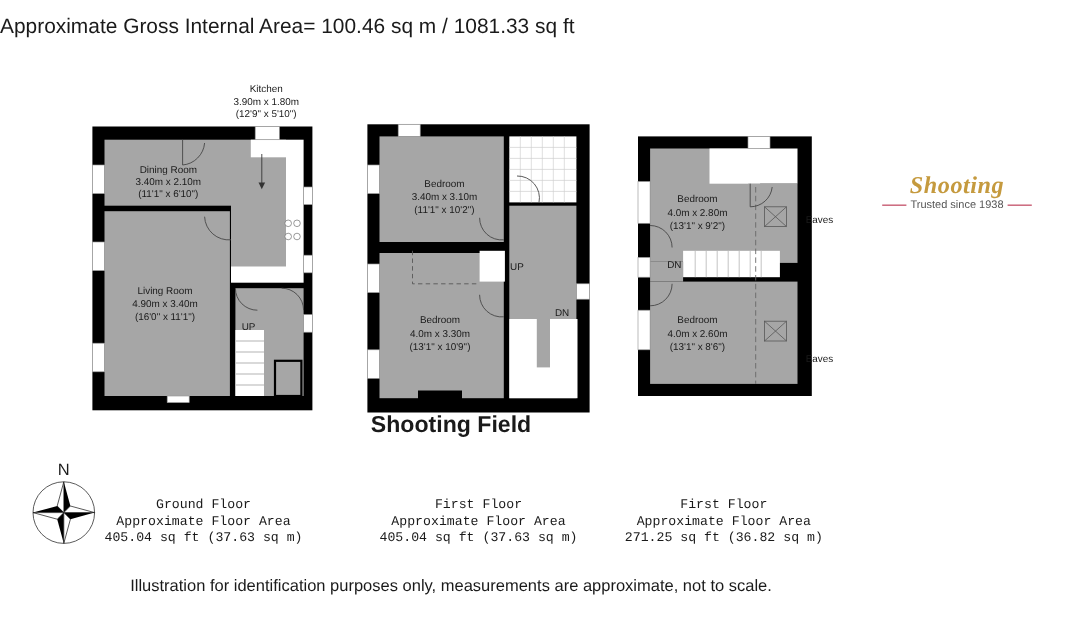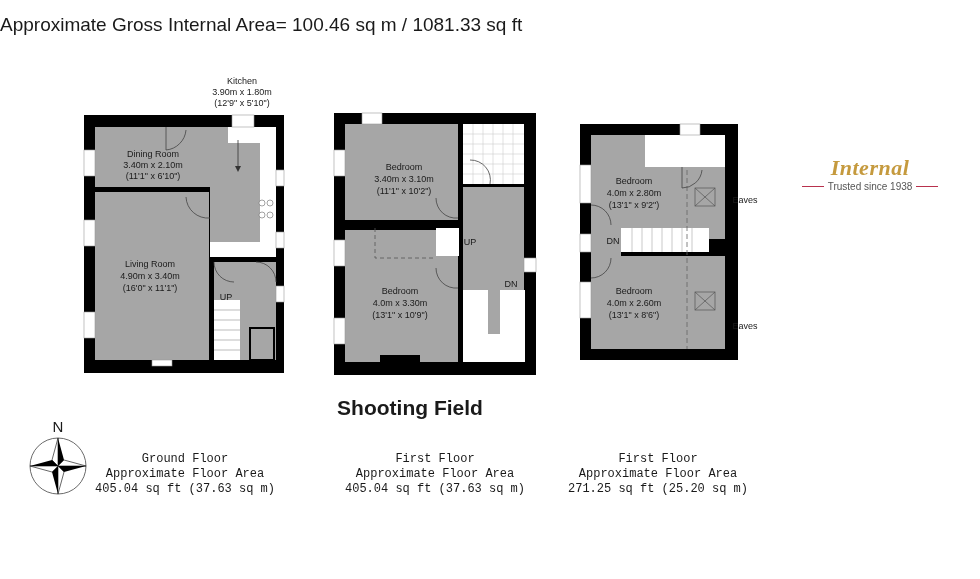--- a/index.html
+++ b/index.html
@@ -1,19 +1,19 @@
 <!DOCTYPE html>
 <html><head>
 <meta charset="utf-8">
 <style>
   html,body{margin:0;padding:0;background:#fff;}
   body{width:980px;height:579px;position:relative;overflow:hidden;font-family:"Liberation Sans",sans-serif;color:#1a1a1a;}
   .abs{position:absolute;}
   .title{left:0;width:820px;top:14px;text-align:left;font-size:19px;}
-  .subtitle{left:300px;width:220px;top:396px;text-align:center;font-size:21px;font-weight:bold;}
+  .subtitle{left:300px;width:220px;top:375px;text-align:center;font-size:21px;font-weight:bold;}
   .floorlabel{font-size:12px;line-height:15px;text-align:center;width:220px;font-family:Liberation Mono, monospace;}
   .footer{left:0;width:820px;top:523px;text-align:center;font-size:15px;line-height:20px;}
   svg text{font-family:"Liberation Sans",sans-serif;}
   .logo{left:795px;top:157px;width:150px;text-align:center;}
   .logo .l1,.logo .l2{font-family:"Liberation Serif",serif;font-style:italic;font-weight:bold;color:#c59a3e;font-size:22px;line-height:22px;letter-spacing:0.5px;}
   .logo .tag{display:flex;align-items:center;justify-content:center;gap:4px;font-size:10px;color:#555;margin-top:2px;}
   .logo .tag .bar{width:22px;height:1.5px;background:#b8314d;}
 </style>
 </head>
 <body>
@@ -186,21 +186,21 @@
       <path d="M28 0 L6 -6 L0 0 Z" fill="#fff" stroke="#000" stroke-width="0.6"></path>
     <path d="M0 28 L-6 6 L0 0 Z" fill="#000"></path>
       <path d="M0 28 L6 6 L0 0 Z" fill="#fff" stroke="#000" stroke-width="0.6"></path>
     <path d="M-28 0 L-6 -6 L0 0 Z" fill="#000"></path>
       <path d="M-28 0 L-6 6 L0 0 Z" fill="#fff" stroke="#000" stroke-width="0.6"></path>
     <text x="0" y="-34" font-size="15" text-anchor="middle" fill="#1a1a1a">N</text>
   </g>
 </svg>
 
 <div class="abs logo">
-  <div class="l2">Internal</div>
+  <div class="l2">Shooting</div>
   <div class="tag">
       <span class="bar"></span>
       <span>Trusted since 1938</span>
       <span class="bar"></span>
     </div>
 </div>
 
 <div class="abs subtitle">Shooting Field</div>
 
 <div class="abs floorlabel" style="left:75px;top:452px">
@@ -209,17 +209,18 @@
   <div>405.04 sq ft (37.63 sq m)</div>
 </div>
 <div class="abs floorlabel" style="left:325px;top:452px">
   <div>First Floor</div>
   <div>Approximate Floor Area</div>
   <div>405.04 sq ft (37.63 sq m)</div>
 </div>
 <div class="abs floorlabel" style="left:548px;top:452px">
   <div>First Floor</div>
   <div>Approximate Floor Area</div>
-  <div>271.25 sq ft (25.20 sq m)</div>
+  <div>271.25 sq ft (36.82 sq m)</div>
 </div>
 
 <div class="abs footer">
+  <div>Illustration for identification purposes only, measurements are approximate, not to scale.</div>
 </div>
 
 </body></html>

